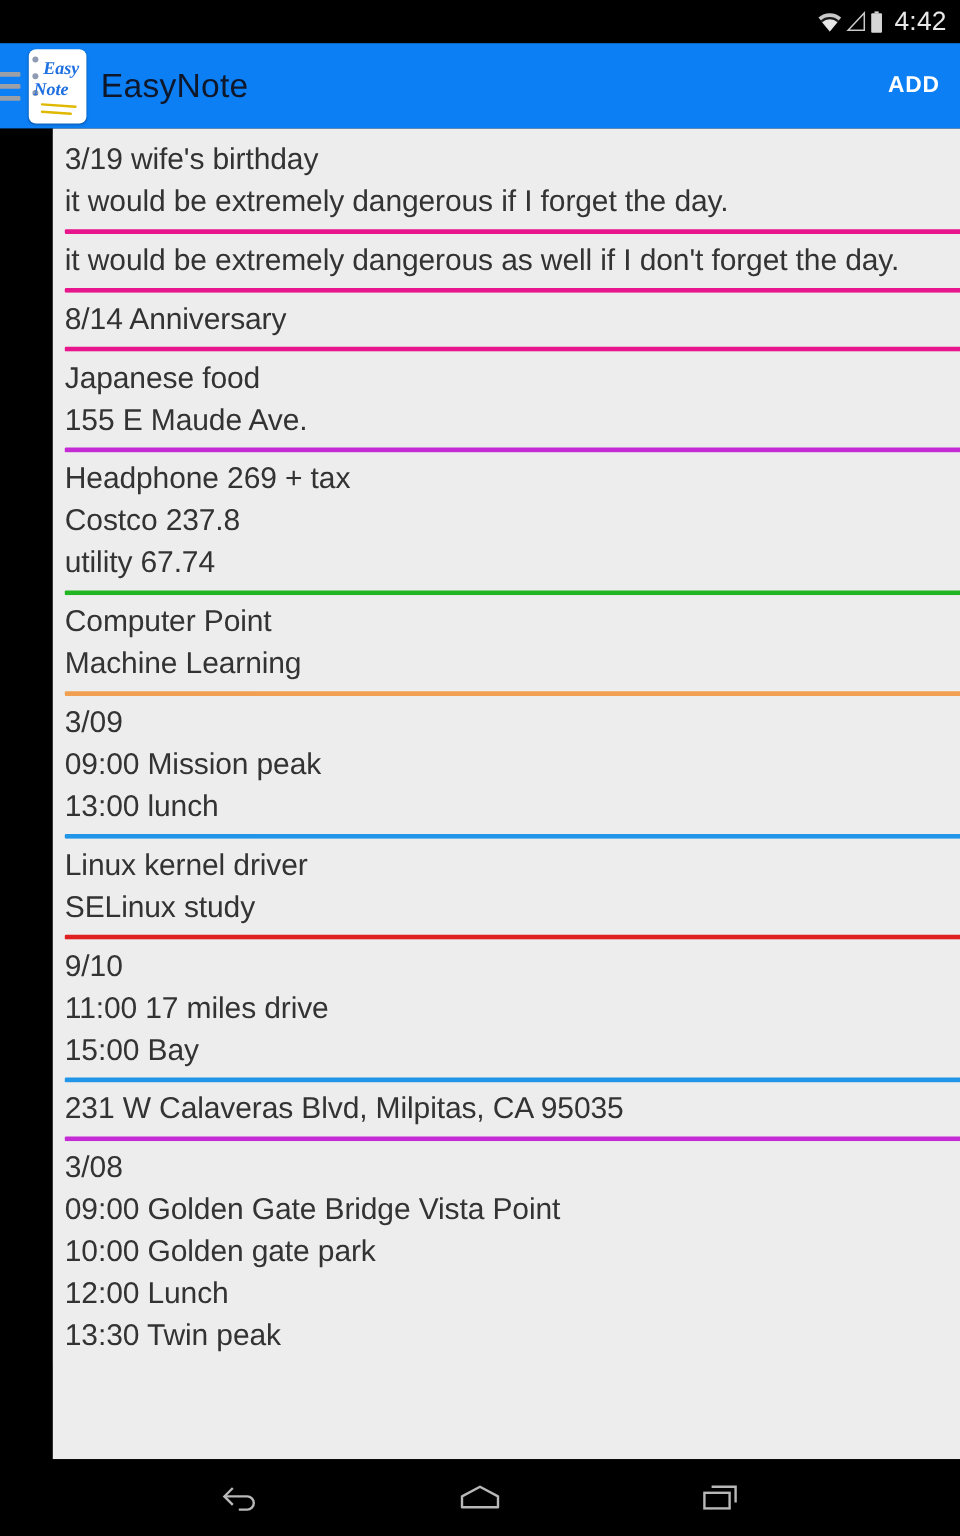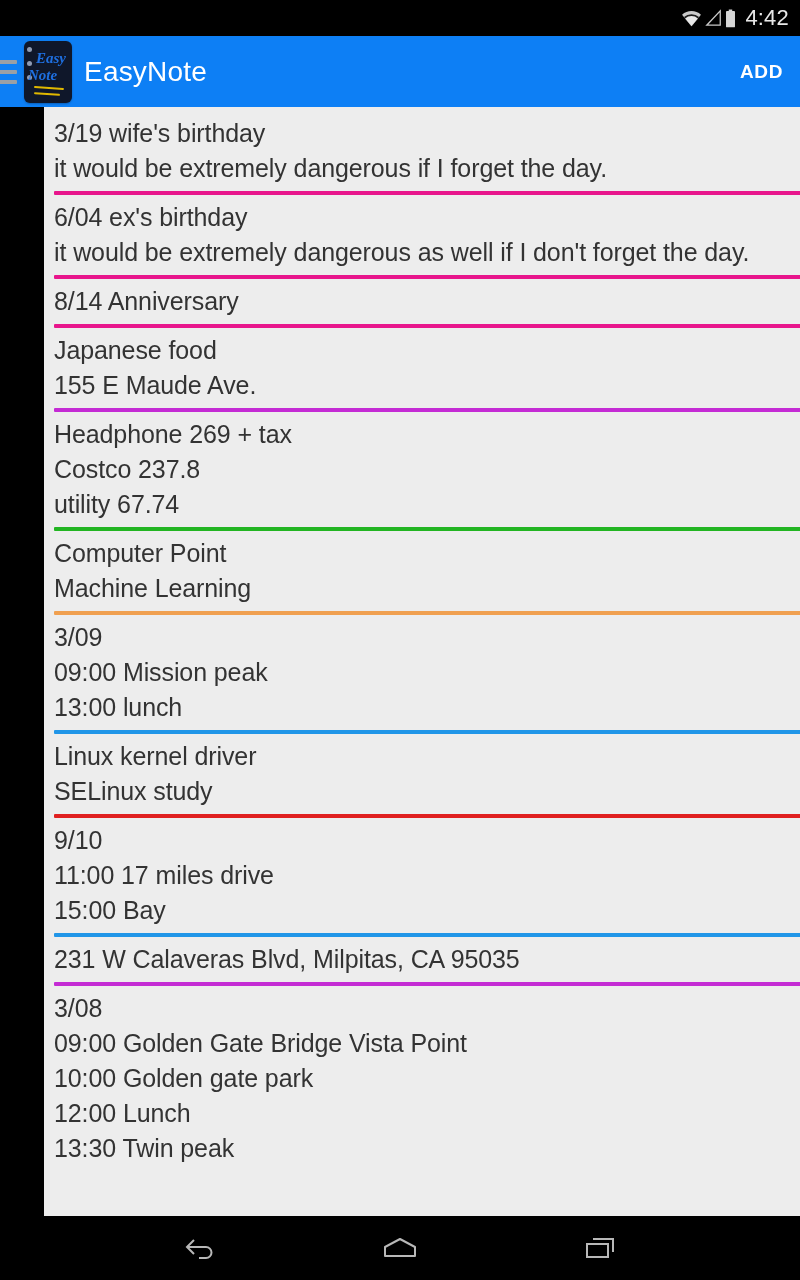--- a/index.html
+++ b/index.html
@@ -32,40 +32,40 @@
     display:flex; align-items:center; position:relative;
   }
   .drawer-icon {
     position:absolute; left:-9px; top:50%; transform:translateY(-50%);
     width:26px; display:flex; flex-direction:column; gap:6px;
   }
   .drawer-icon i { display:block; height:4px; background:#9aa0a6; border-radius:1px; }
 
   .app-icon {
     position:absolute; left:24px; top:50%; transform:translateY(-50%);
-    width:48px; height:62px; background:#0f172a; border-radius:6px;
+    width:48px; height:62px; background:#ffffff; border-radius:6px;
     box-shadow:0 1px 2px rgba(0,0,0,.25);
     overflow:hidden;
   }
   .app-icon .rings { position:absolute; left:3px; top:6px; display:flex; flex-direction:column; gap:9px; }
   .app-icon .rings i { width:5px; height:5px; border-radius:50%; background:#8f9bb3; display:block; }
   .app-icon .w1, .app-icon .w2 {
     position:absolute; color:#1E6FE0; font-style:italic; font-weight:bold;
     font-family:"Liberation Serif", serif; font-size:15px; line-height:1;
   }
   .app-icon .w1 { left:12px; top:10px; }
   .app-icon .w2 { left:4px; top:27px; }
   .app-icon .s1, .app-icon .s2 {
     position:absolute; height:1.6px; background:#E0B800; left:10px; border-radius:1px;
   }
   .app-icon .s1 { top:46px; width:30px; transform:rotate(4deg); }
   .app-icon .s2 { top:52px; width:26px; transform:rotate(4deg); }
 
   .app-title {
-    position:absolute; left:84px; color:#ffffff; font-size:28px;
+    position:absolute; left:84px; color:#0f172a; font-size:28px;
     font-weight:400; letter-spacing:.2px;
   }
   .add-button {
     position:absolute; right:17px; color:#fff; font-size:19px;
     font-weight:bold; letter-spacing:.6px;
   }
 
   
   .note-list {
     flex:1 1 auto; background:#EDEDED; overflow:hidden;
@@ -139,21 +139,20 @@
   <div class="note-list" id="note-list">
       <div class="note-item">
         <div class="note-lines">
           <div class="note-line">3/19 wife's birthday</div>
           <div class="note-line">it would be extremely dangerous if I forget the day.</div>
         </div>
         <div class="note-divider" style="background: rgb(232, 22, 140);"></div>
       </div>
       <div class="note-item">
         <div class="note-lines">
-          <div class="note-line">6/04 ex's birthday</div>
           <div class="note-line">it would be extremely dangerous as well if I don't forget the day.</div>
         </div>
         <div class="note-divider" style="background: rgb(232, 22, 140);"></div>
       </div>
       <div class="note-item">
         <div class="note-lines">
           <div class="note-line">8/14 Anniversary</div>
         </div>
         <div class="note-divider" style="background: rgb(232, 22, 140);"></div>
       </div>

